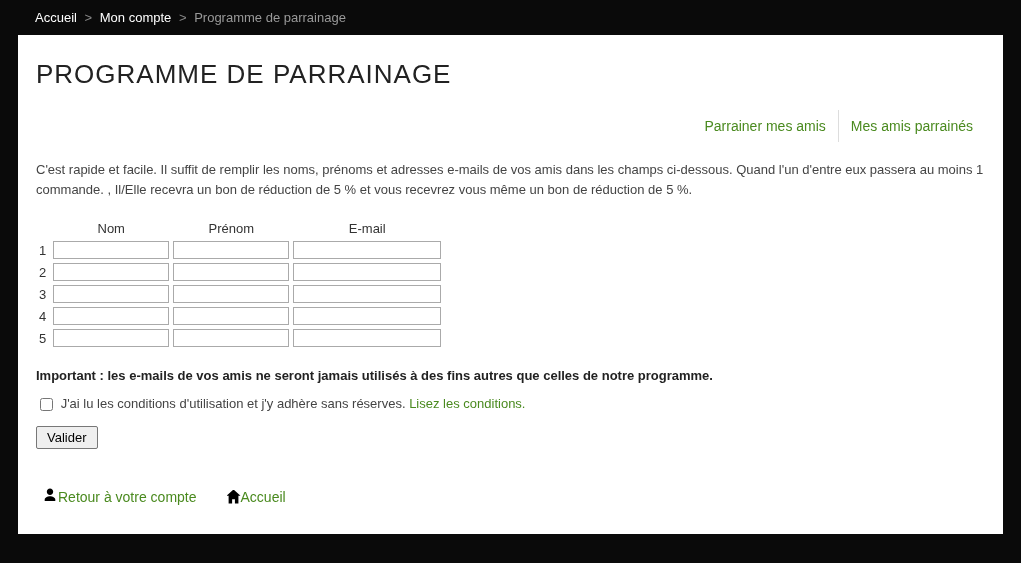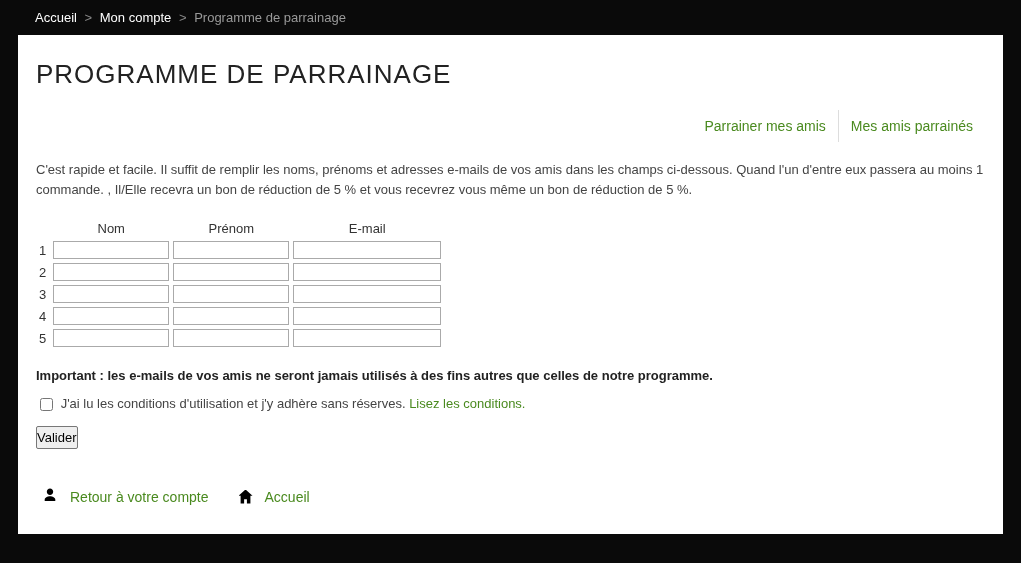--- a/index.html
+++ b/index.html
@@ -89,37 +89,37 @@
     margin-bottom: 12px;
     color: #444;
   }
   .conditions-row input { vertical-align: middle; margin-right: 4px; }
   .link-green { color: #4a8a1f; text-decoration: none; cursor: pointer; }
   .preview-row { margin-bottom: 16px; color: #444; }
   button.submit {
     background: #efefef;
     border: 1px solid #777;
     border-radius: 2px;
-    padding: 3px 0;
+    padding: 3px 10px;
     font-size: 13px;
     cursor: pointer;
   }
   .footer-links {
     margin-top: 38px;
     display: flex;
     gap: 30px;
     padding-left: 6px;
   }
   .footer-link {
     color: #4a8a1f;
     text-decoration: none;
     font-size: 14px;
     display: inline-flex;
     align-items: center;
-    gap: 12px;
+    gap: 0;
     cursor: pointer;
   }
   .footer-link .icon { color: #000; font-size: 16px; line-height: 1; }
   .icon-home {
     display: inline-block;
     width: 14px; height: 14px;
     background: #000;
     clip-path: polygon(50% 0%, 100% 45%, 85% 45%, 85% 100%, 60% 100%, 60% 70%, 40% 70%, 40% 100%, 15% 100%, 15% 45%, 0% 45%);
   }
 </style>

